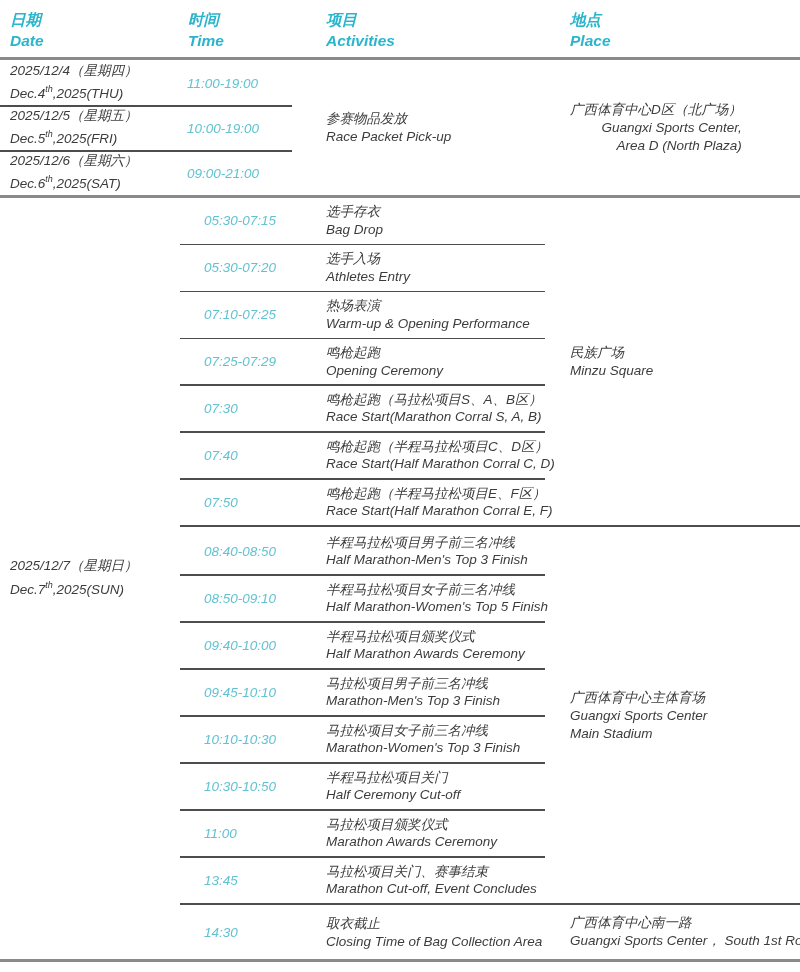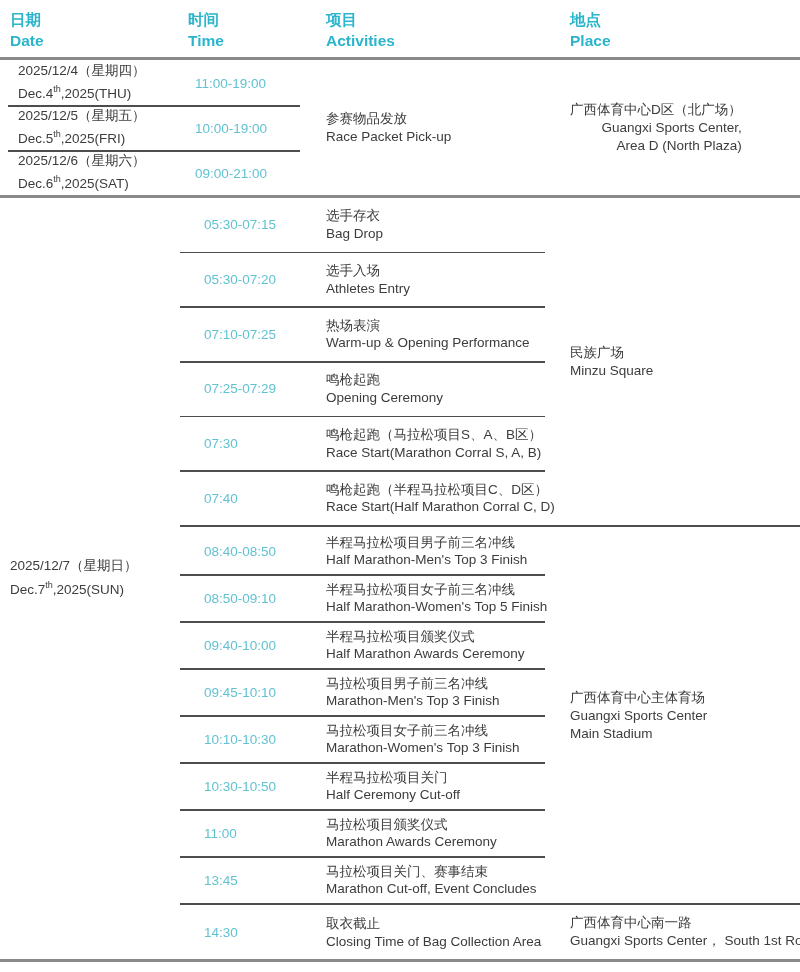--- a/index.html
+++ b/index.html
@@ -1,19 +1,19 @@
 <!DOCTYPE html>
 <html><head>
 <meta charset="utf-8">
 <style>
   html,body { margin:0; padding:0; background:#ffffff; }
   .page {
     position:relative; width:800px; height:972px; background:#ffffff;
     font-family:"Liberation Sans","DejaVu Sans",sans-serif;
-    color:#3c3c3c; font-size:13.5px; overflow:hidden;
+    color:#3c3c3c; font-size:13.5px; overflow:hidden;font-style:italic;
   }
   
   .hdr-cell { position:absolute; top:9px; line-height:21px; font-weight:bold;
               font-size:15.5px; color:#2ab5cc; white-space:nowrap; }
   .hdr-date { left:10px; }  .hdr-time { left:188px; }
   .hdr-act  { left:326px; } .hdr-place{ left:570px; }
   
   .rule { position:absolute; background:#8a8a8a; }
   .rule-major { left:0; width:800px; height:2.5px; }
   .rule-top    { top:57px; }
@@ -22,21 +22,21 @@
   .rule-sub { left:180px; width:620px; height:2px; background:#4d4d4d; }
   .rule-minzu   { top:525px; }
   .rule-stadium { top:903px; }
   
   .time-val { color:#62c2d2; white-space:nowrap; }
   .zh { white-space:nowrap; }
   .en { white-space:nowrap; }
   .two-line { line-height:17.5px; }
   
   .packet-rows { position:absolute; top:60px; left:0; width:330px; height:135px;
-                 display:flex; flex-direction:column;padding-left:8px; }
+                 display:flex; flex-direction:column; }
   .packet-row { flex:1; position:relative; }
   .packet-row:not(:first-child)::before { content:""; position:absolute; top:0;
       left:0; width:292px; height:1.5px; background:#4d4d4d; }
   .date-cell { position:absolute; left:10px; top:50%; transform:translateY(-50%);
                line-height:18.5px; }
   .date-cell sup { font-size:9px; }
   .packet-row .time-val { position:absolute; left:180px; top:50%;
                           transform:translateY(-50%);margin-left:7px; }
   .merged { position:absolute; display:flex; flex-direction:column;
             justify-content:center; line-height:18px; }
@@ -167,20 +167,27 @@
         <div class="en">Race Start(Marathon Corral S, A, B)</div>
       </div>
     </div>
     <div class="s-row">
       <div class="time-val">07:40</div>
       <div class="act two-line">
         <div class="zh">鸣枪起跑（半程马拉松项目C、D区）</div>
         <div class="en">Race Start(Half Marathon Corral C, D)</div>
       </div>
     </div>
+    <div class="s-row">
+      <div class="time-val">07:50</div>
+      <div class="act two-line">
+        <div class="zh">鸣枪起跑（半程马拉松项目E、F区）</div>
+        <div class="en">Race Start(Half Marathon Corral E, F)</div>
+      </div>
+    </div>
   </div>
   <div class="merged minzu-place">
     <div class="zh">民族广场</div>
     <div class="en">Minzu Square</div>
   </div>
 
   <div class="rows rows-stadium">
     <div class="s-row">
       <div class="time-val">08:40-08:50</div>
       <div class="act two-line">

